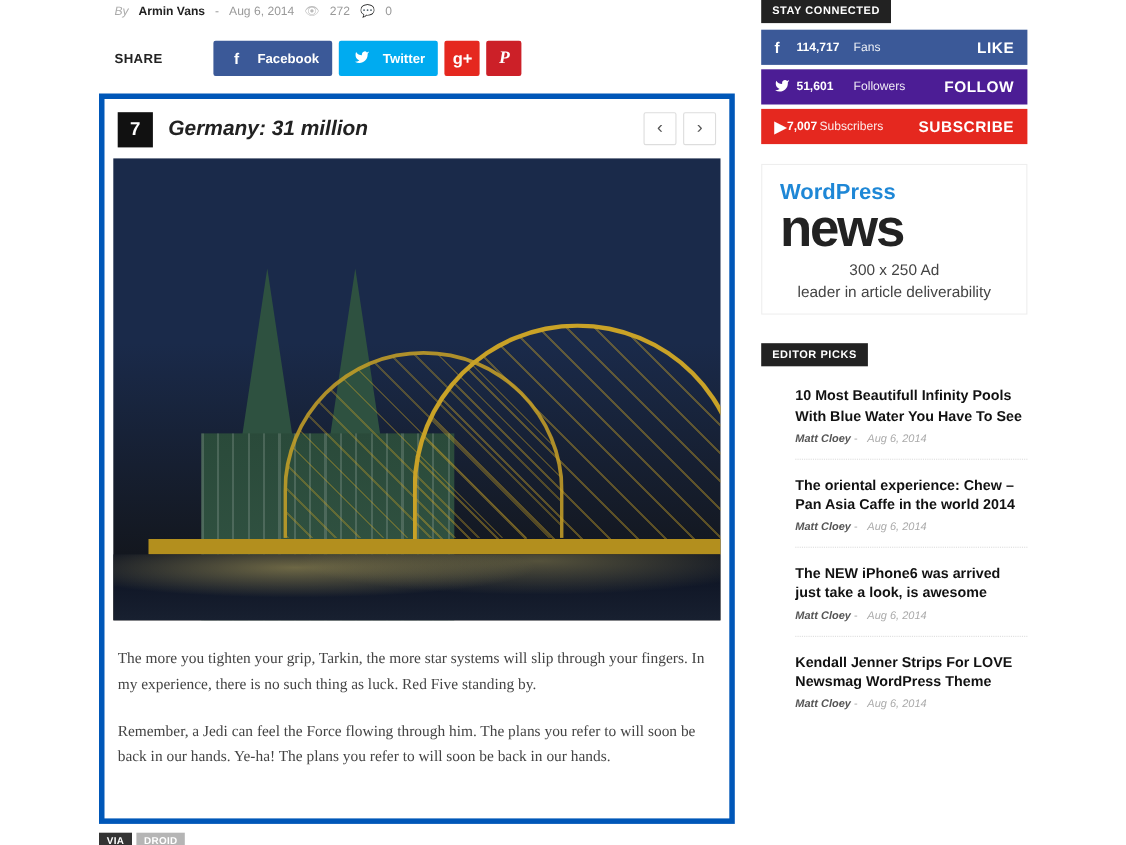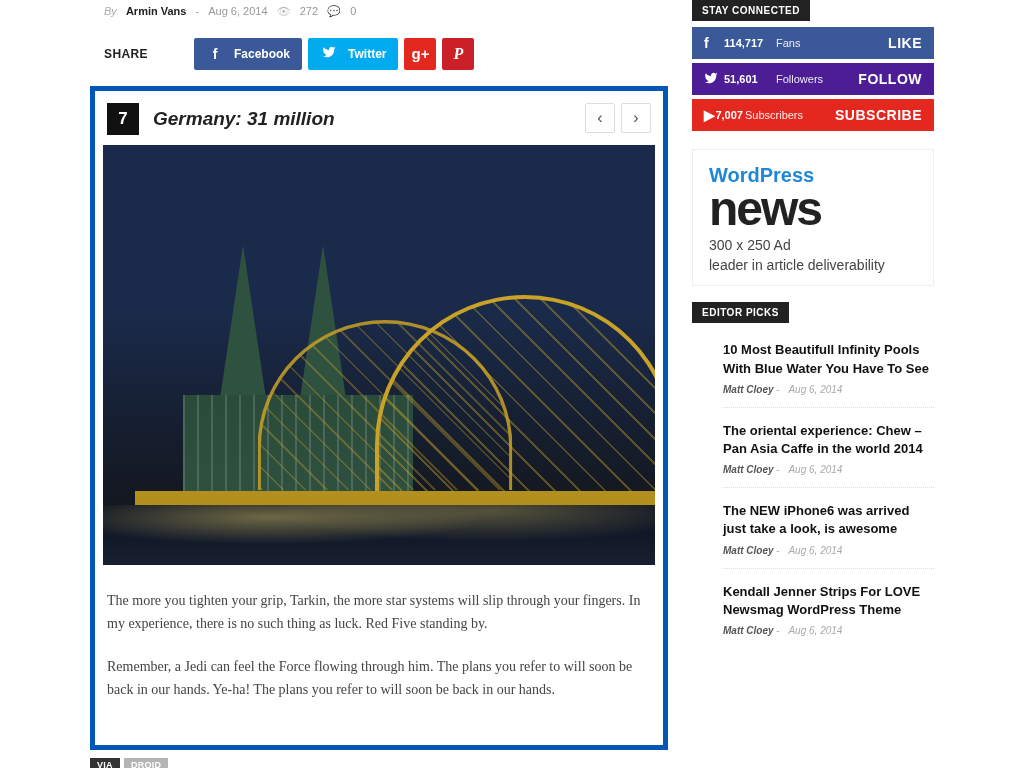--- a/index.html
+++ b/index.html
@@ -49,26 +49,26 @@
 .widget-title { display: inline-block; background: #222; color: #fff; font-size: 10px; font-weight: bold; padding: 5px 10px; letter-spacing: 0.5px; margin-bottom: 0; }
 .social-box { margin: 2px 0 18px 0; }
 .social-row { display: flex; align-items: center; height: 32px; color: #fff; font-size: 11px; padding: 0 12px; margin-bottom: 4px; cursor: pointer; }
 .social-row .sic { width: 20px; font-weight: bold; font-size: 14px; }
 .social-row .cnt { font-weight: bold; width: 52px; }
 .social-row .lbl { flex: 1; opacity: 0.9; }
 .social-row .act { font-size: 14px; font-weight: bold; letter-spacing: 0.5px; padding-left: 32px; }
 .social-row.fb { background: #3b5998; }
 .social-row.tw { background: #4c1d95; }
 .social-row.yt { background: #e5281f; }
-.adbox { background: #fff; border: 1px solid #eee; margin-bottom: 16px; }
+.adbox { background: #fff; border: 1px solid #eee; margin-bottom: 26px; }
 .adtop { padding: 14px 16px 10px 16px; }
 .adw { font-size: 20px; font-weight: bold; }
 .adw .wp { color: #1e87d6; }
 .adn { font-size: 48px; font-weight: 900; letter-spacing: -2px; line-height: 0.9; color: #222; }
-.adsub { text-align: left; font-size: 14px; color: #444; margin-top: 6px; line-height: 1.4; }
+.adsub { text-align: center; font-size: 14px; color: #444; margin-top: 6px; line-height: 1.4; }
 .adbot { background: #222; color: #fff; display: flex; align-items: center; justify-content: space-between; padding: 10px 14px; }
 .trybtn { background: #1e87d6; color: #fff; font-size: 11px; font-weight: bold; padding: 5px 10px; border-radius: 2px; cursor: pointer; }
 .adbrand { font-weight: bold; font-size: 14px; }
 .picks { margin-top: 4px; margin-bottom: 12px; margin-left: 31px; }
 .pick-item { padding: 14px 0 12px 0; border-top: 1px dotted #ddd; }
 .pick-item:first-child { border-top: none; }
 .pick-title { font-size: 13px; font-weight: 600; color: #111; line-height: 1.4; margin-bottom: 6px; cursor: pointer; }
 .pick-meta { font-size: 10px; color: #aaa; }
 .pick-meta .pa { font-weight: bold; font-style: italic; color: #555; }
 .pick-meta .pd { font-style: italic; margin-left: 6px; }

